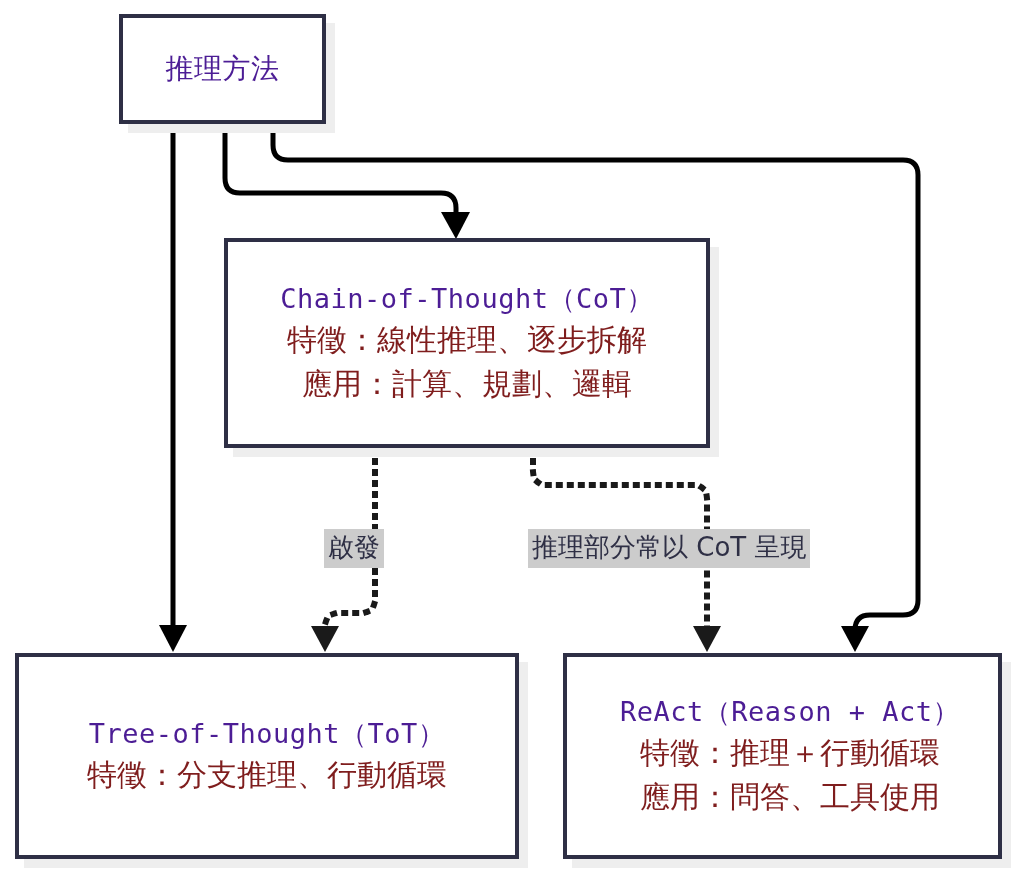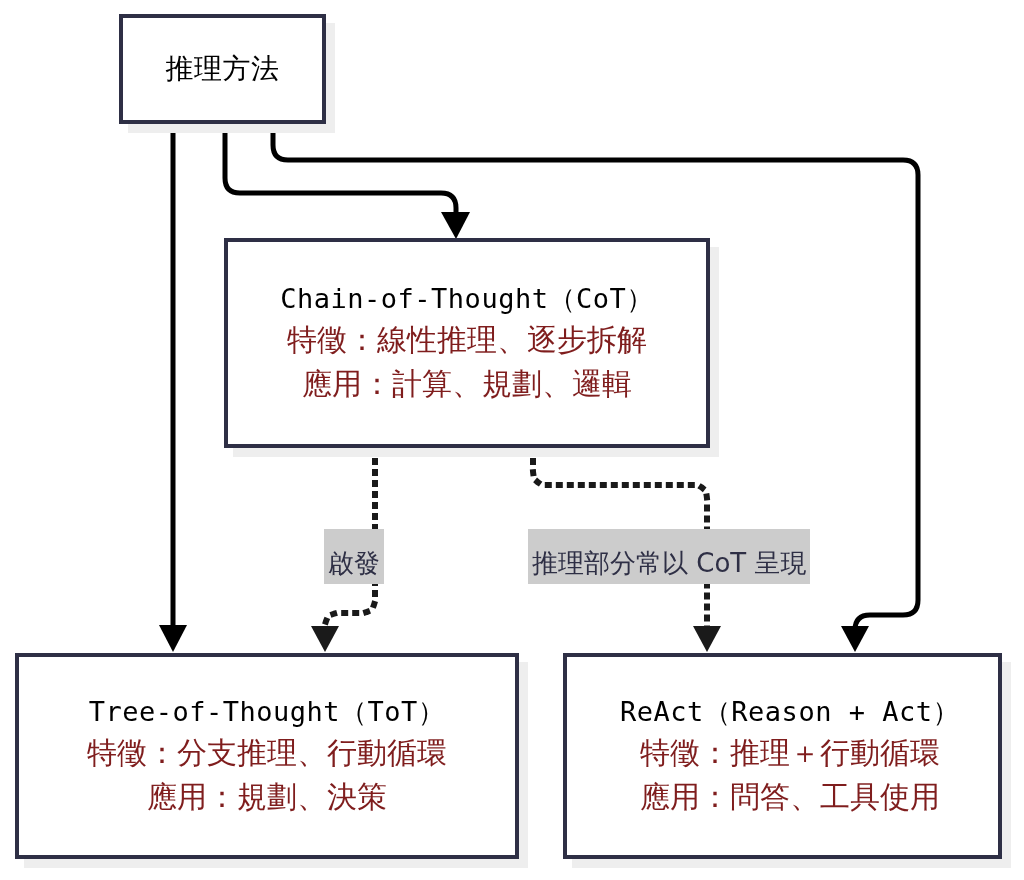--- a/index.html
+++ b/index.html
@@ -39,21 +39,21 @@
     flex-direction: column;
     align-items: center;
     justify-content: center;
     text-align: center;
   }
   .node .title {
     font-family: "DejaVu Sans Mono", "Liberation Mono", monospace;
     font-size: 27px;
     line-height: 1.42;
     letter-spacing: 0.5px;
-    color: #000000;
+    color: #4c1d95;
     white-space: nowrap;
   }
   .node .line {
     font-size: 30px;
     line-height: 1.46;
     color: #7f1d1d;
     white-space: nowrap;
   }
   #node-root {
     left: 119px;
@@ -83,21 +83,21 @@
     width: 439px;
     height: 206px;
     padding-left: 15px;
   }
   .edge-label {
     position: absolute;
     background: #cccccc;
     color: #2e2f45;
     font-size: 26px;
     line-height: 1.2;
-    padding: 19px 4px 5px 4px;
+    padding: 3px 4px 5px 4px;
     white-space: nowrap;
   }
   #label-inspire {
     left: 324px;
     top: 529px;
   }
   #label-cot-in-react {
     left: 528px;
     top: 529px;
   }
@@ -147,21 +147,20 @@
 
   <div class="node" id="node-cot">
     <div class="title">Chain-of-Thought（CoT）</div>
     <div class="line">特徵：線性推理、逐步拆解</div>
     <div class="line">應用：計算、規劃、邏輯</div>
   </div>
 
   <div class="node" id="node-tot">
     <div class="title">Tree-of-Thought（ToT）</div>
     <div class="line">特徵：分支推理、行動循環</div>
-    <div class="line">應用：規劃、決策</div>
   </div>
 
   <div class="node" id="node-react">
     <div class="title">ReAct（Reason + Act）</div>
     <div class="line">特徵：推理＋行動循環</div>
     <div class="line">應用：問答、工具使用</div>
   </div>
 
   <div class="edge-label" id="label-inspire">啟發</div>
   <div class="edge-label" id="label-cot-in-react">推理部分常以 CoT 呈現</div>

